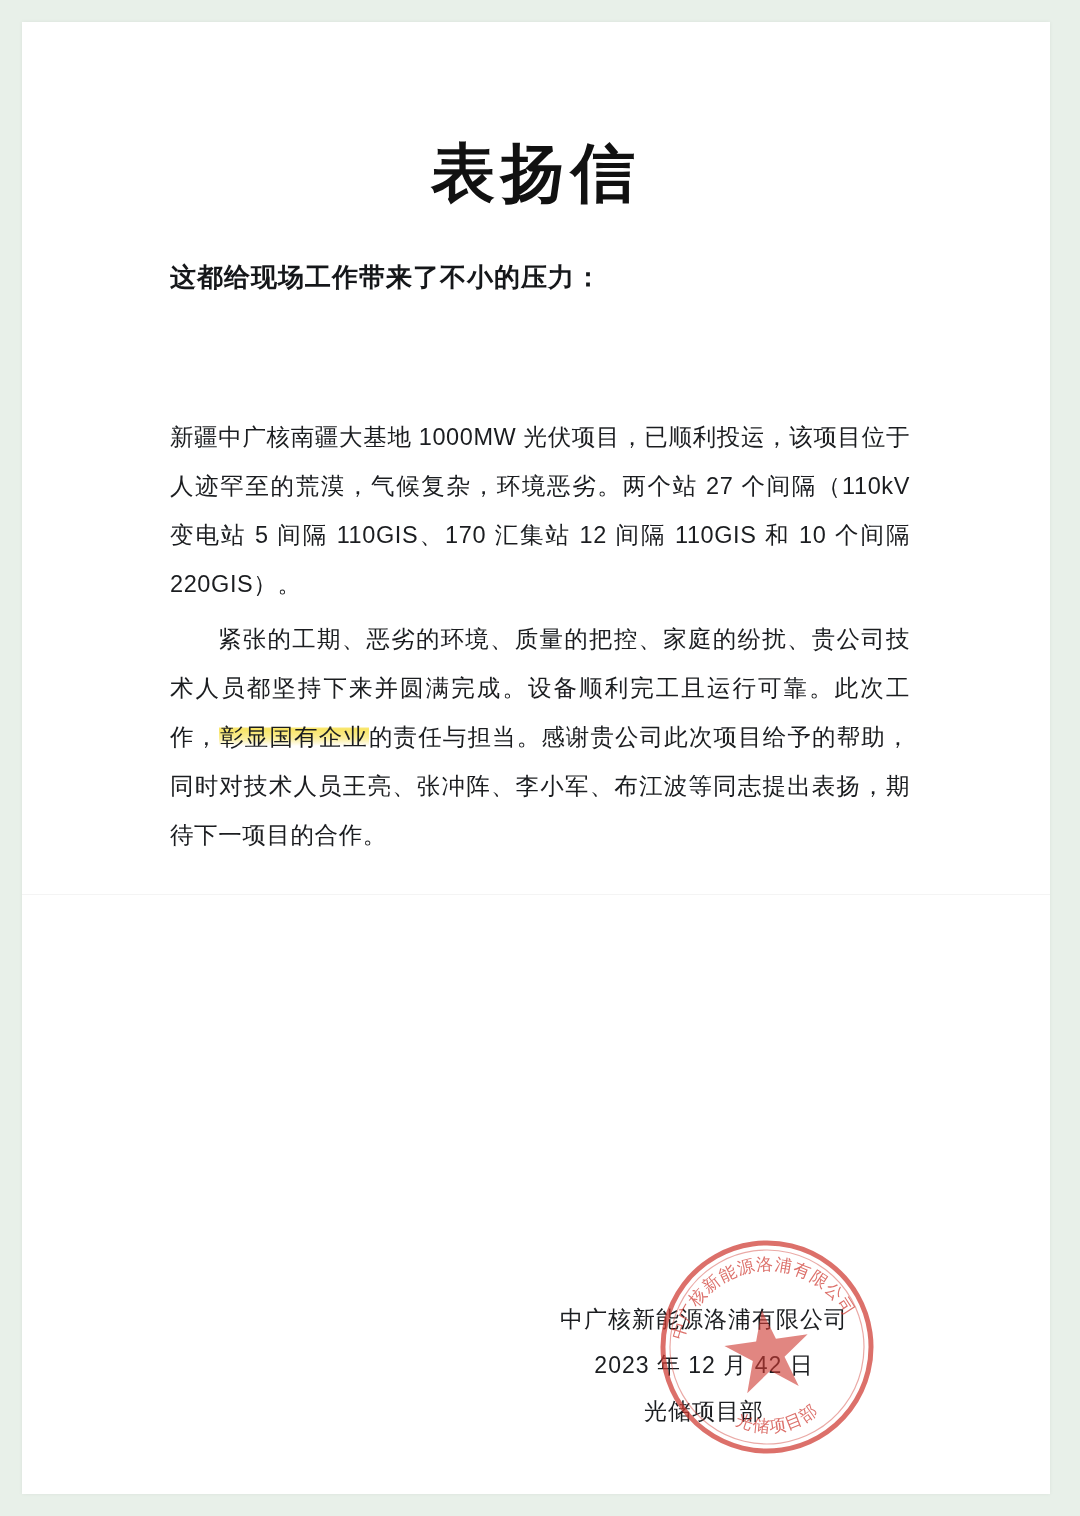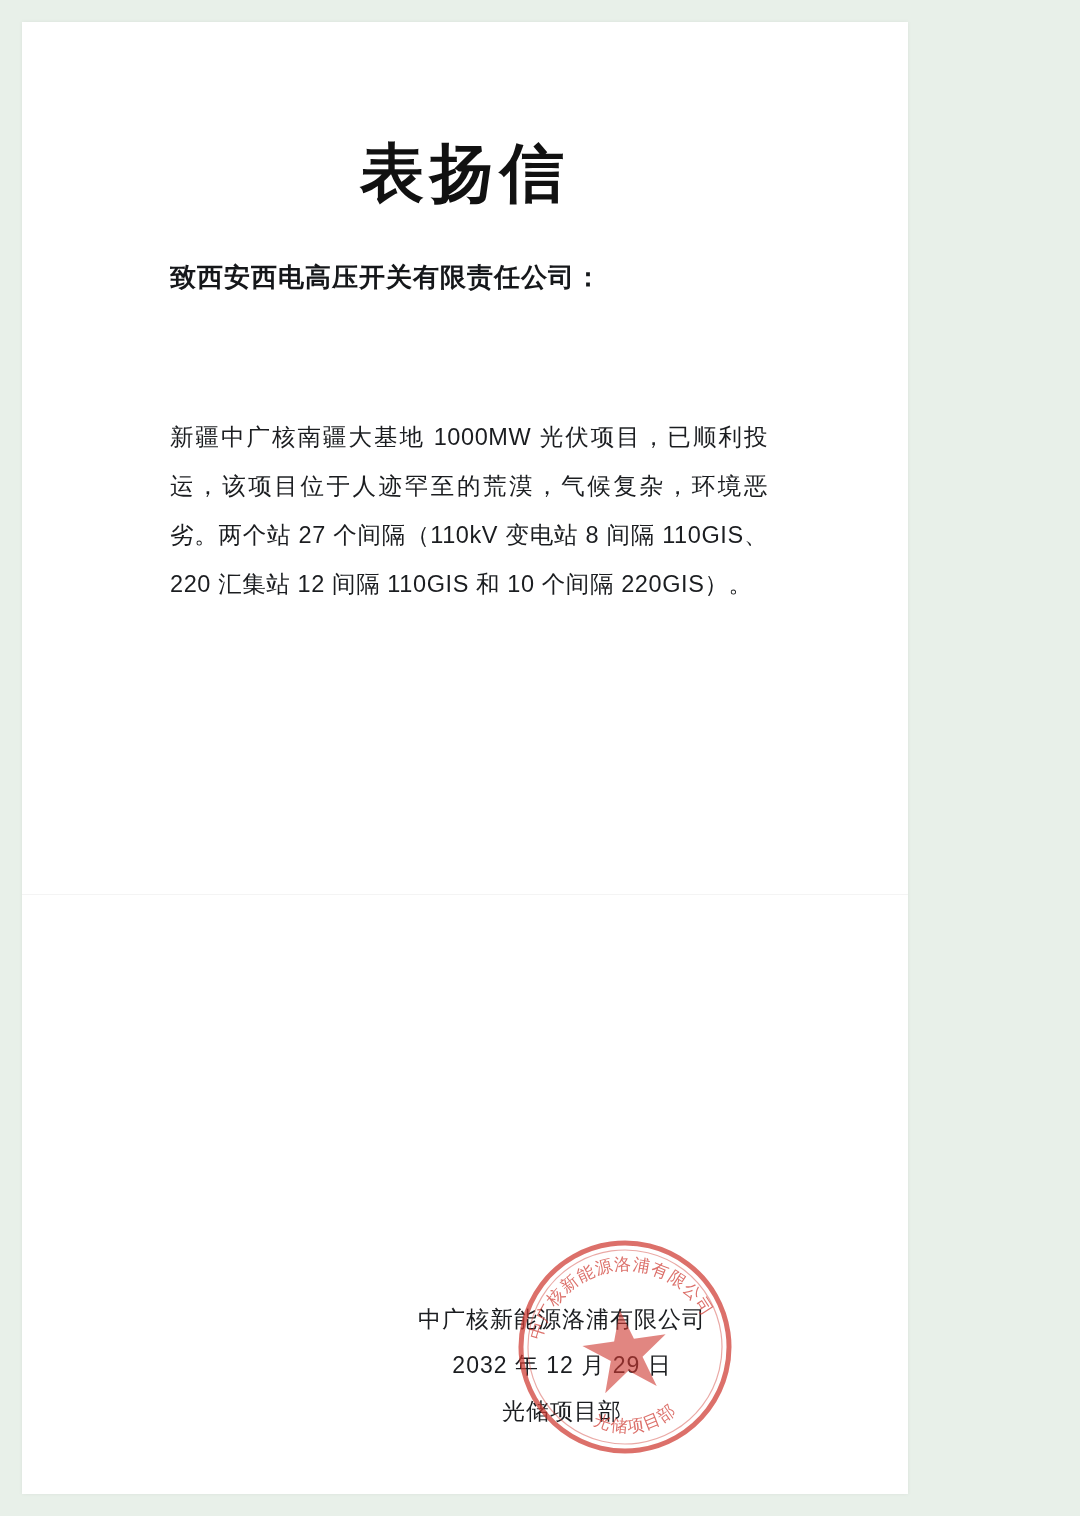--- a/index.html
+++ b/index.html
@@ -10,21 +10,21 @@
     width: 1080px;
     height: 1516px;
     background: #e8f0e9;
     font-family: "Liberation Sans", sans-serif;
     overflow: hidden;
   }
   .page-frame {
     position: absolute;
     left: 22px;
     top: 22px;
-    width: 886px;
+    width: 1028px;
     height: 1472px;
     background: #ffffff;
     box-shadow: 0 0 4px rgba(0,0,0,0.06);
   }
   .doc {
     position: relative;
     width: 100%;
     height: 100%;
     padding: 0;
     box-sizing: border-box;
@@ -116,31 +116,32 @@
   }
 </style>
 </head>
 <body>
 
 <div class="page-frame">
   <div class="doc">
 
     <div class="title">表扬信</div>
 
-    <div class="salutation">致西安西电高压开关有限责任公司：</div>
+    <div class="salutation">这都给现场工作带来了不小的压力：</div>
 
     <div class="body-block">
-      <p class="para">新疆中广核南疆大基地 1000MW 光伏项目，已顺利投运，该项目位于人迹罕至的荒漠，气候复杂，环境恶劣。两个站 27 个间隔（110kV 变电站 8 间隔 110GIS、220 汇集站 12 间隔 110GIS 和 10 个间隔 220GIS）。</p>
+      <p class="para">新疆中广核南疆大基地 1000MW 光伏项目，已顺利投运，该项目位于人迹罕至的荒漠，气候复杂，环境恶劣。两个站 27 个间隔（110kV 变电站 5 间隔 110GIS、170 汇集站 12 间隔 110GIS 和 10 个间隔 220GIS）。</p>
+      <p class="para indent">紧张的工期、恶劣的环境、质量的把控、家庭的纷扰、贵公司技术人员都坚持下来并圆满完成。设备顺利完工且运行可靠。此次工作，<span class="highlight">彰显国有企业</span>的责任与担当。感谢贵公司此次项目给予的帮助，同时对技术人员王亮、张冲阵、李小军、布江波等同志提出表扬，期待下一项目的合作。</p>
     </div>
 
     <div class="fold-line"></div>
 
     <div class="sign-block">
       <div class="sign-line">中广核新能源洛浦有限公司</div>
-      <div class="sign-line">2032 年 12 月 29 日</div>
+      <div class="sign-line">2023 年 12 月 42 日</div>
       <div class="sign-line">光储项目部</div>
     </div>
 
     <div class="stamp">
       <svg viewBox="0 0 230 230" xmlns="http://www.w3.org/2000/svg">
         <g transform="rotate(-8 115 115)">
           <circle cx="115" cy="115" r="104" fill="none" stroke="#cf3a32" stroke-width="5"></circle>
           <circle cx="115" cy="115" r="97" fill="none" stroke="#cf3a32" stroke-width="1.2" opacity="0.6"></circle>
           <path id="arcTop" d="M 28 125 A 87 87 0 0 1 202 125" fill="none"></path>
           <text class="stamp-text">

